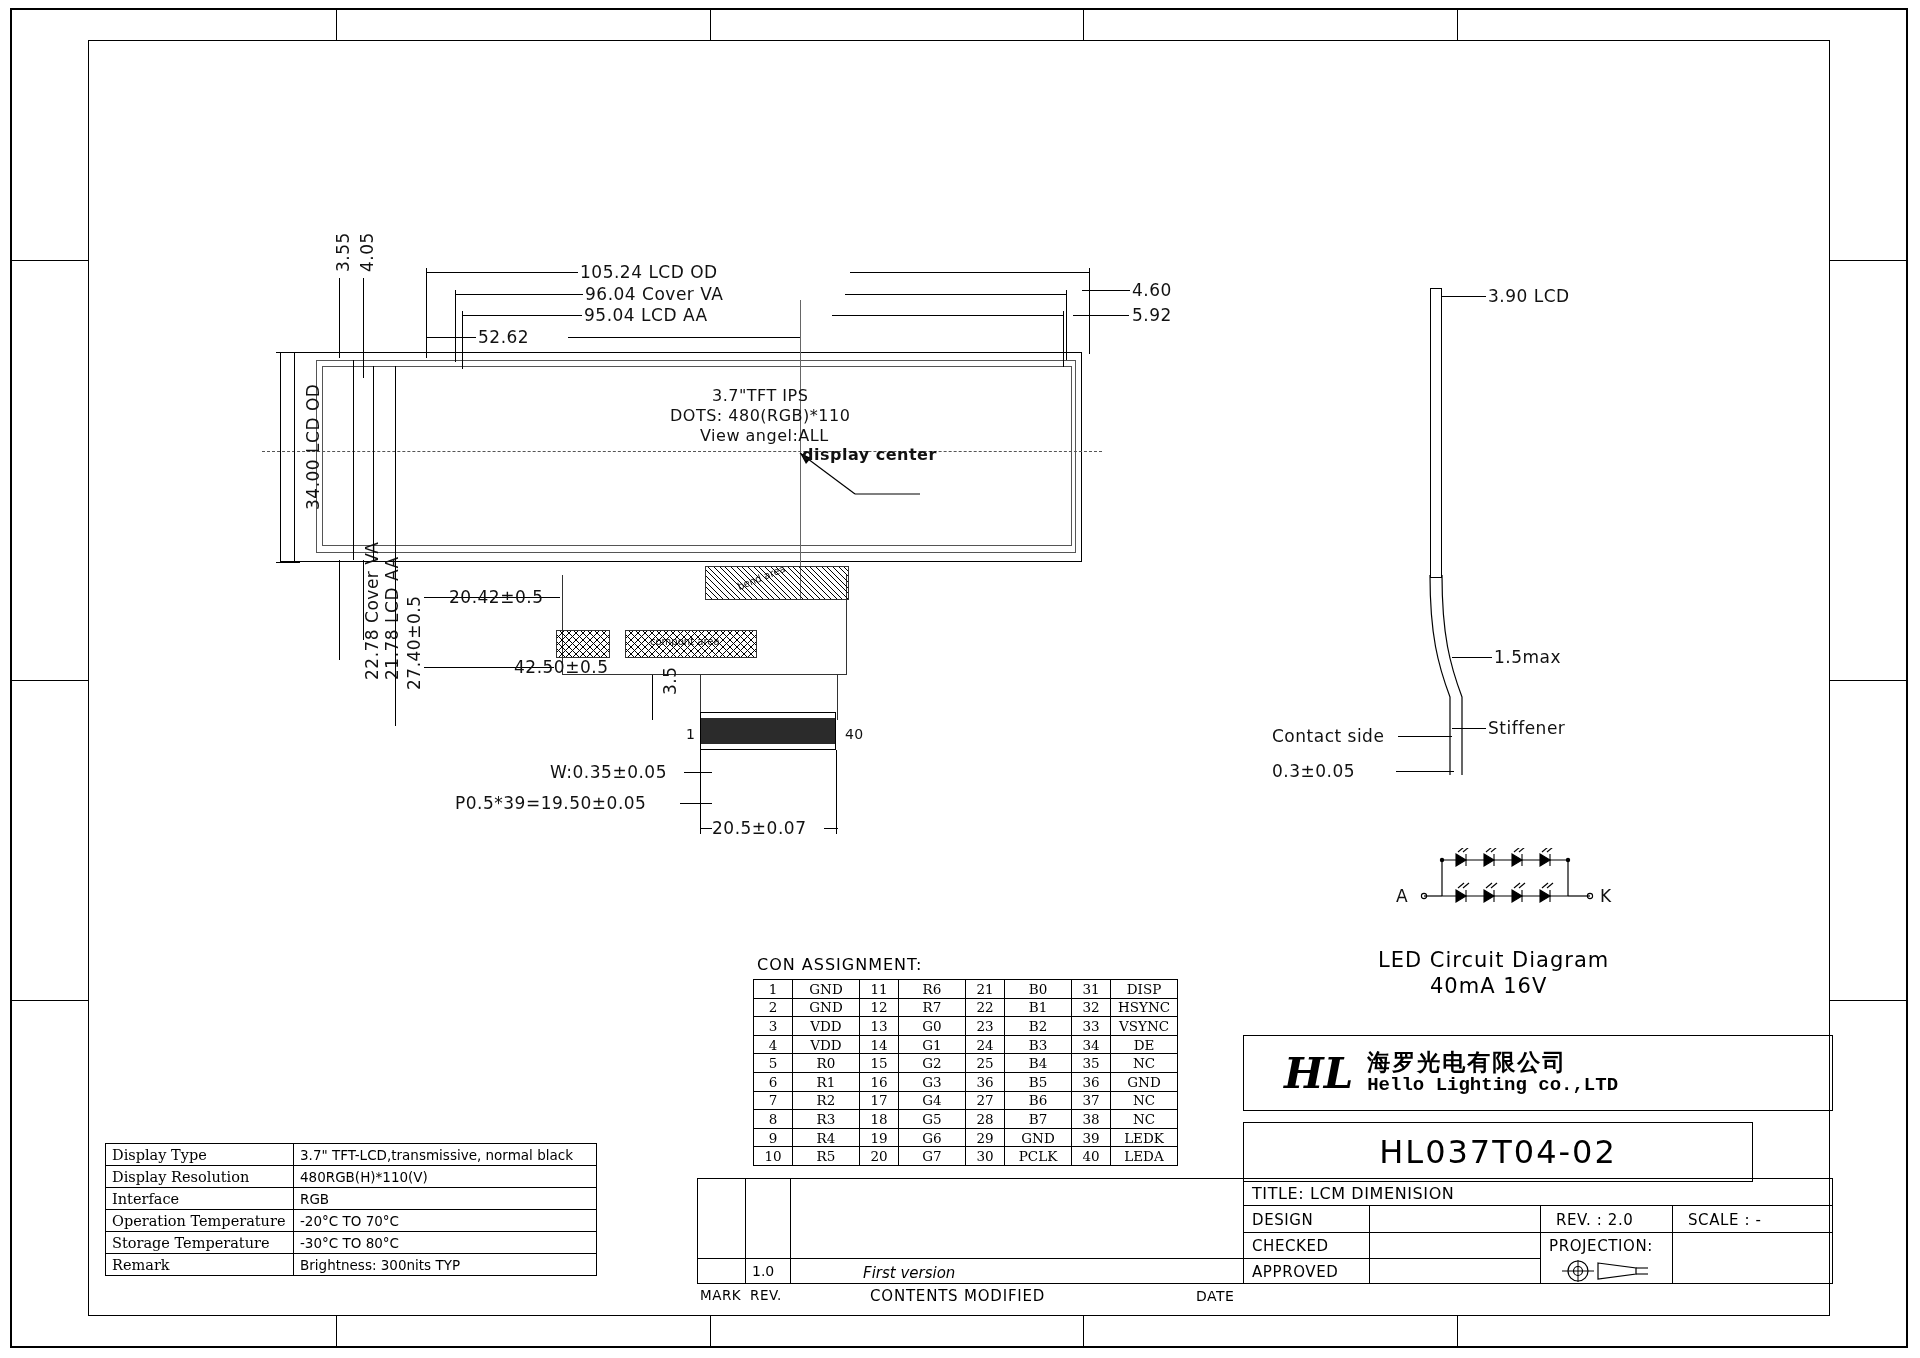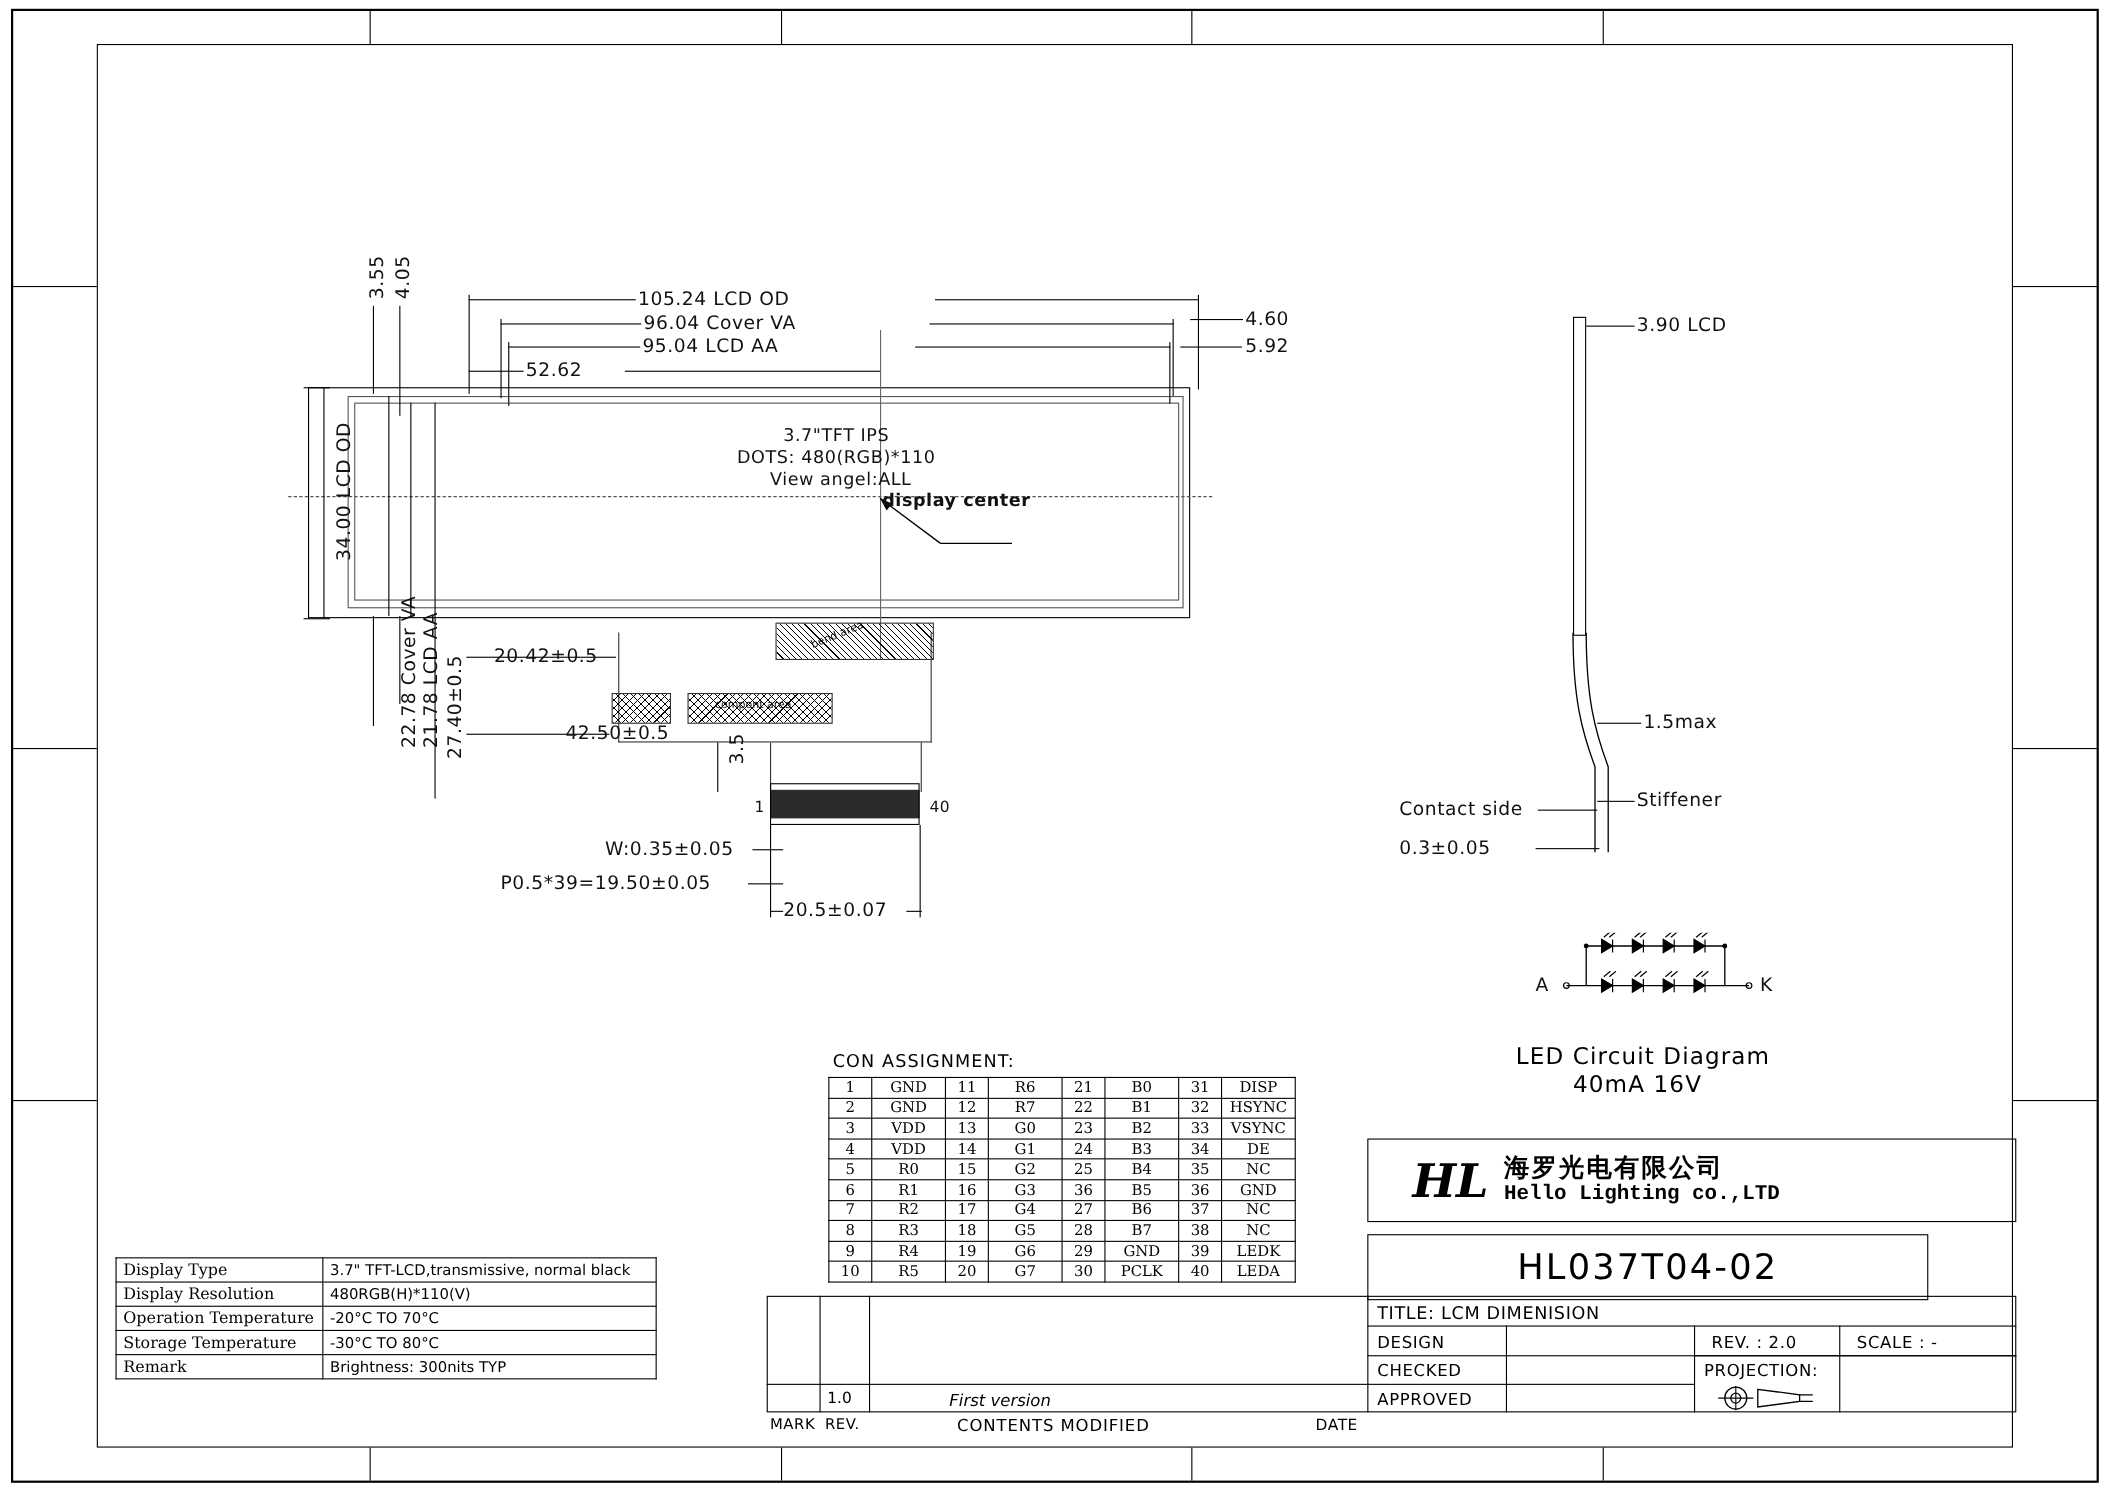--- a/index.html
+++ b/index.html
@@ -352,20 +352,24 @@
   <tbody>
       <tr>
         <td class="k">Display Type</td>
         <td class="v">3.7" TFT-LCD,transmissive, normal black</td>
       </tr>
       <tr>
         <td class="k">Display Resolution</td>
         <td class="v">480RGB(H)*110(V)</td>
       </tr>
       <tr>
+        <td class="k">Interface</td>
+        <td class="v">RGB</td>
+      </tr>
+      <tr>
         <td class="k">Operation Temperature</td>
         <td class="v">-20°C TO 70°C</td>
       </tr>
       <tr>
         <td class="k">Storage Temperature</td>
         <td class="v">-30°C TO 80°C</td>
       </tr>
       <tr>
         <td class="k">Remark</td>
         <td class="v">Brightness: 300nits TYP</td>

